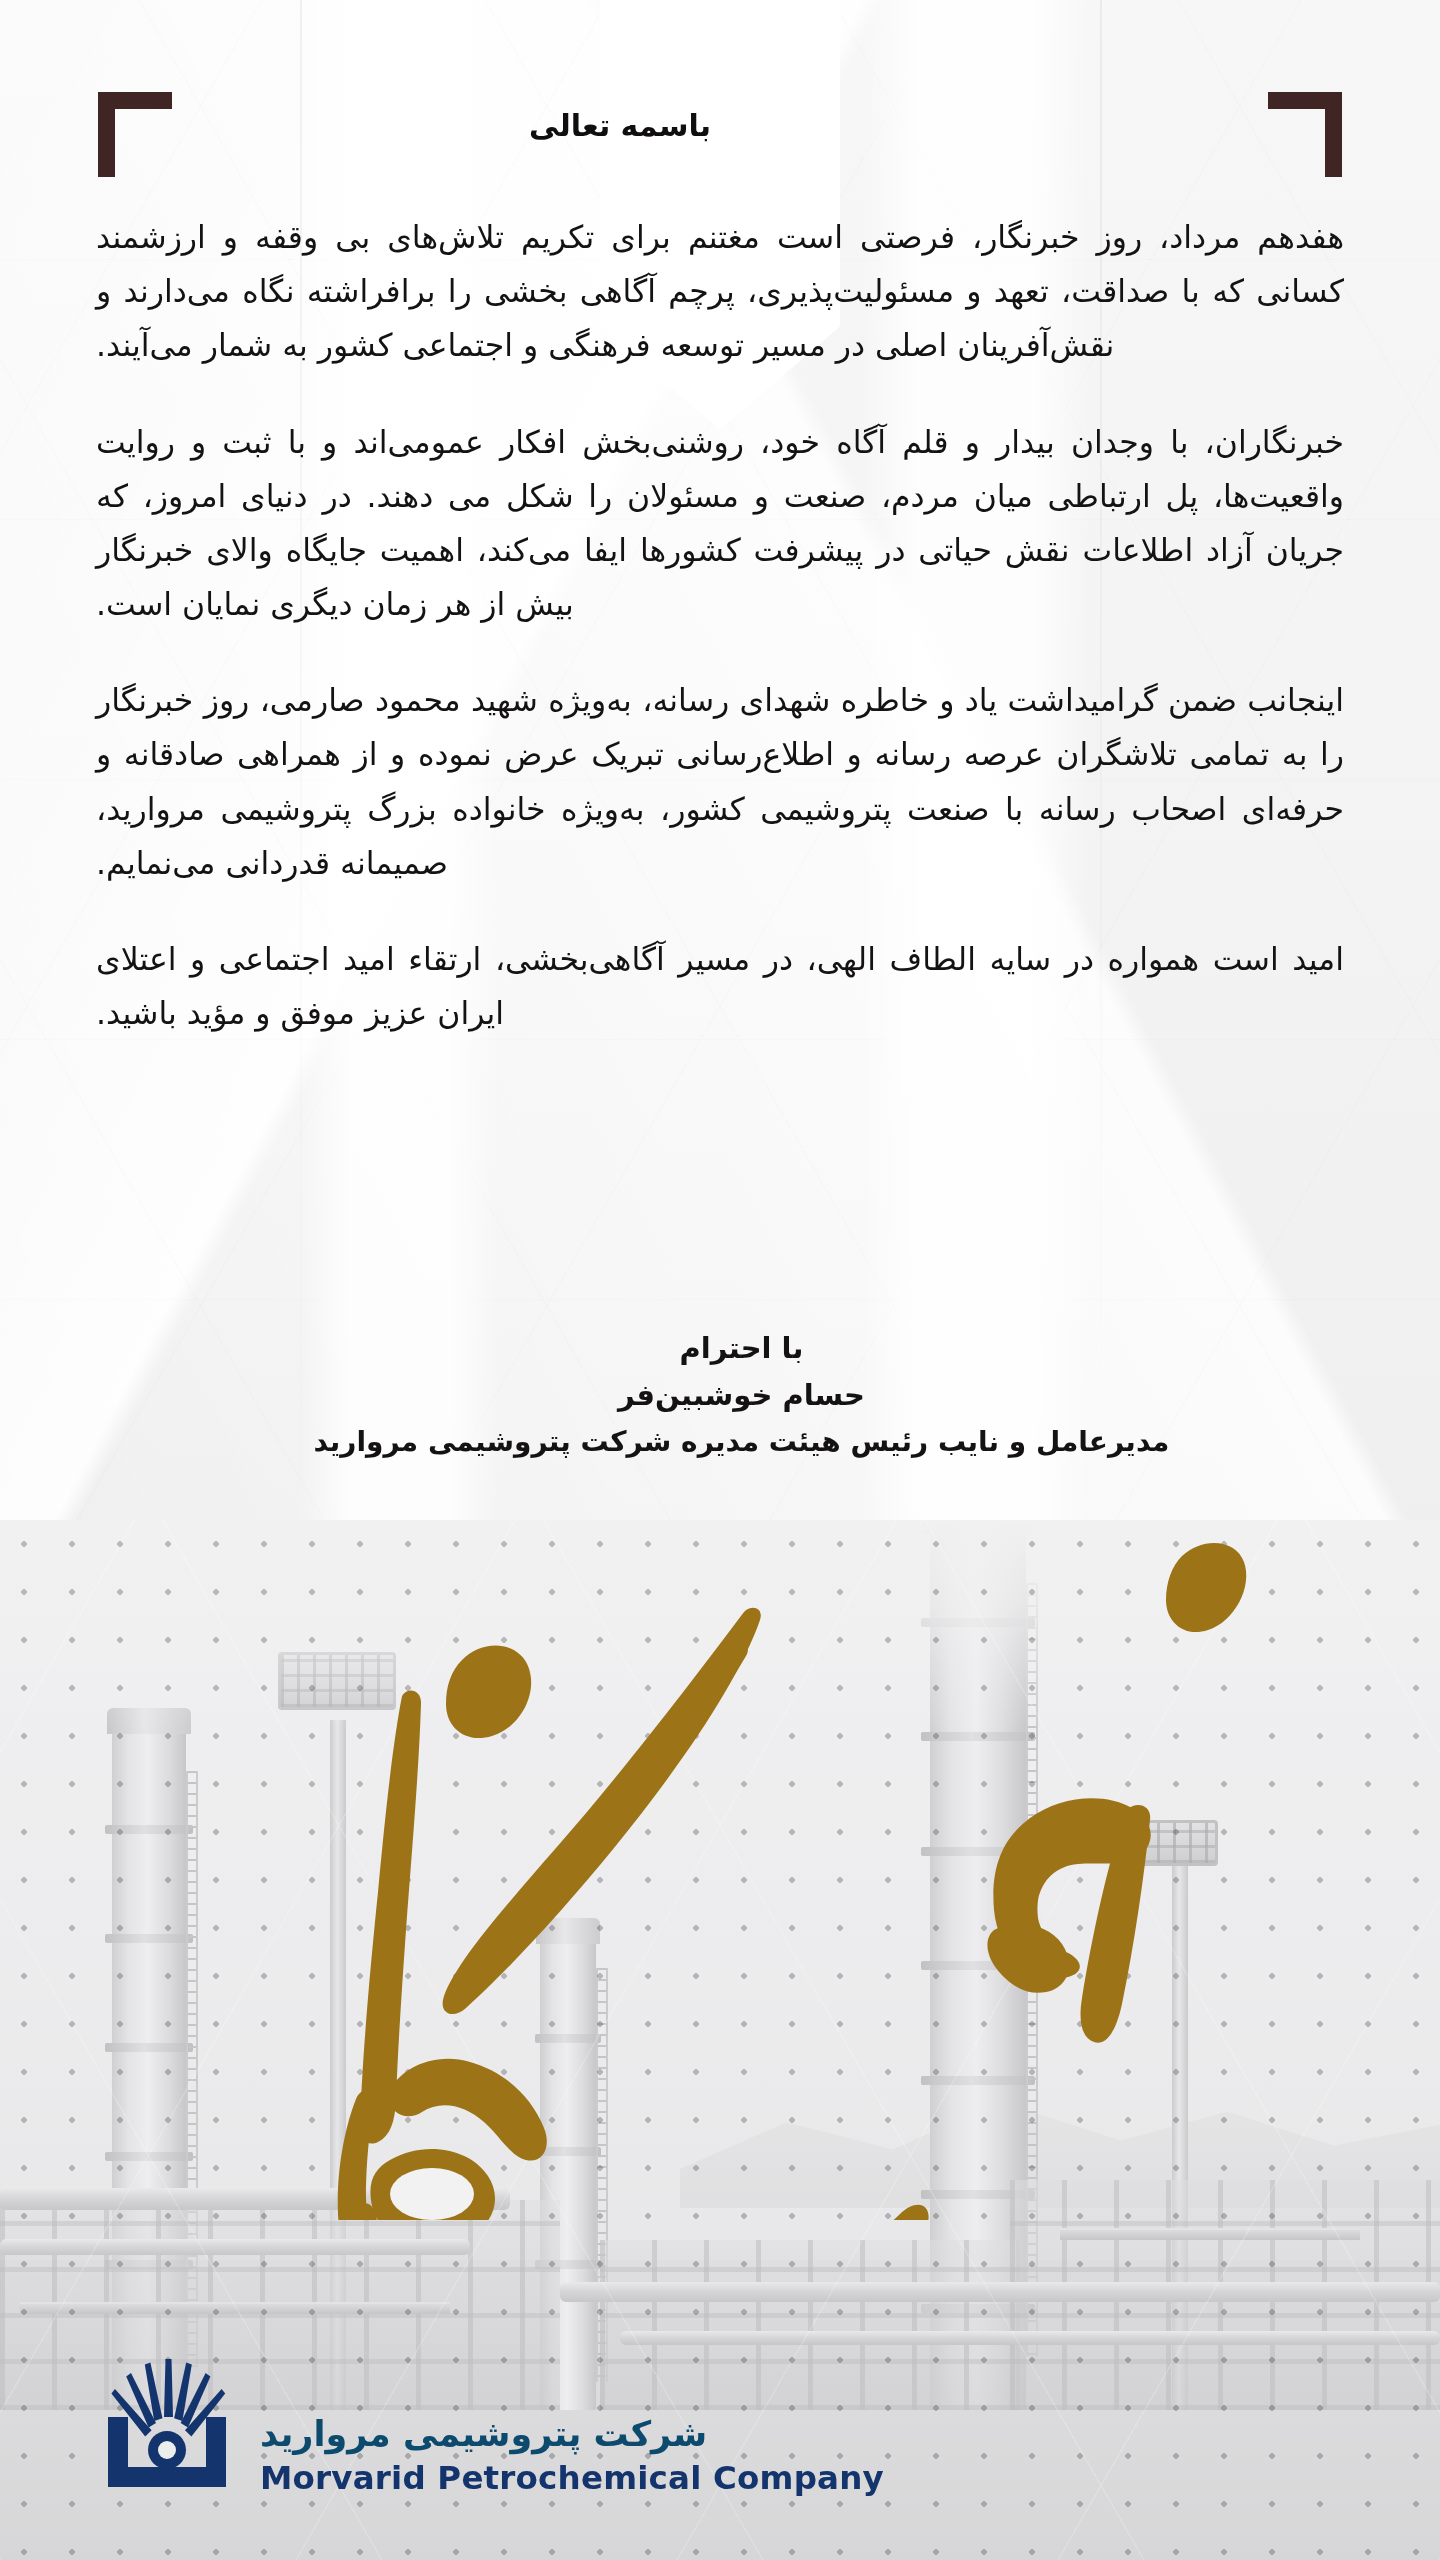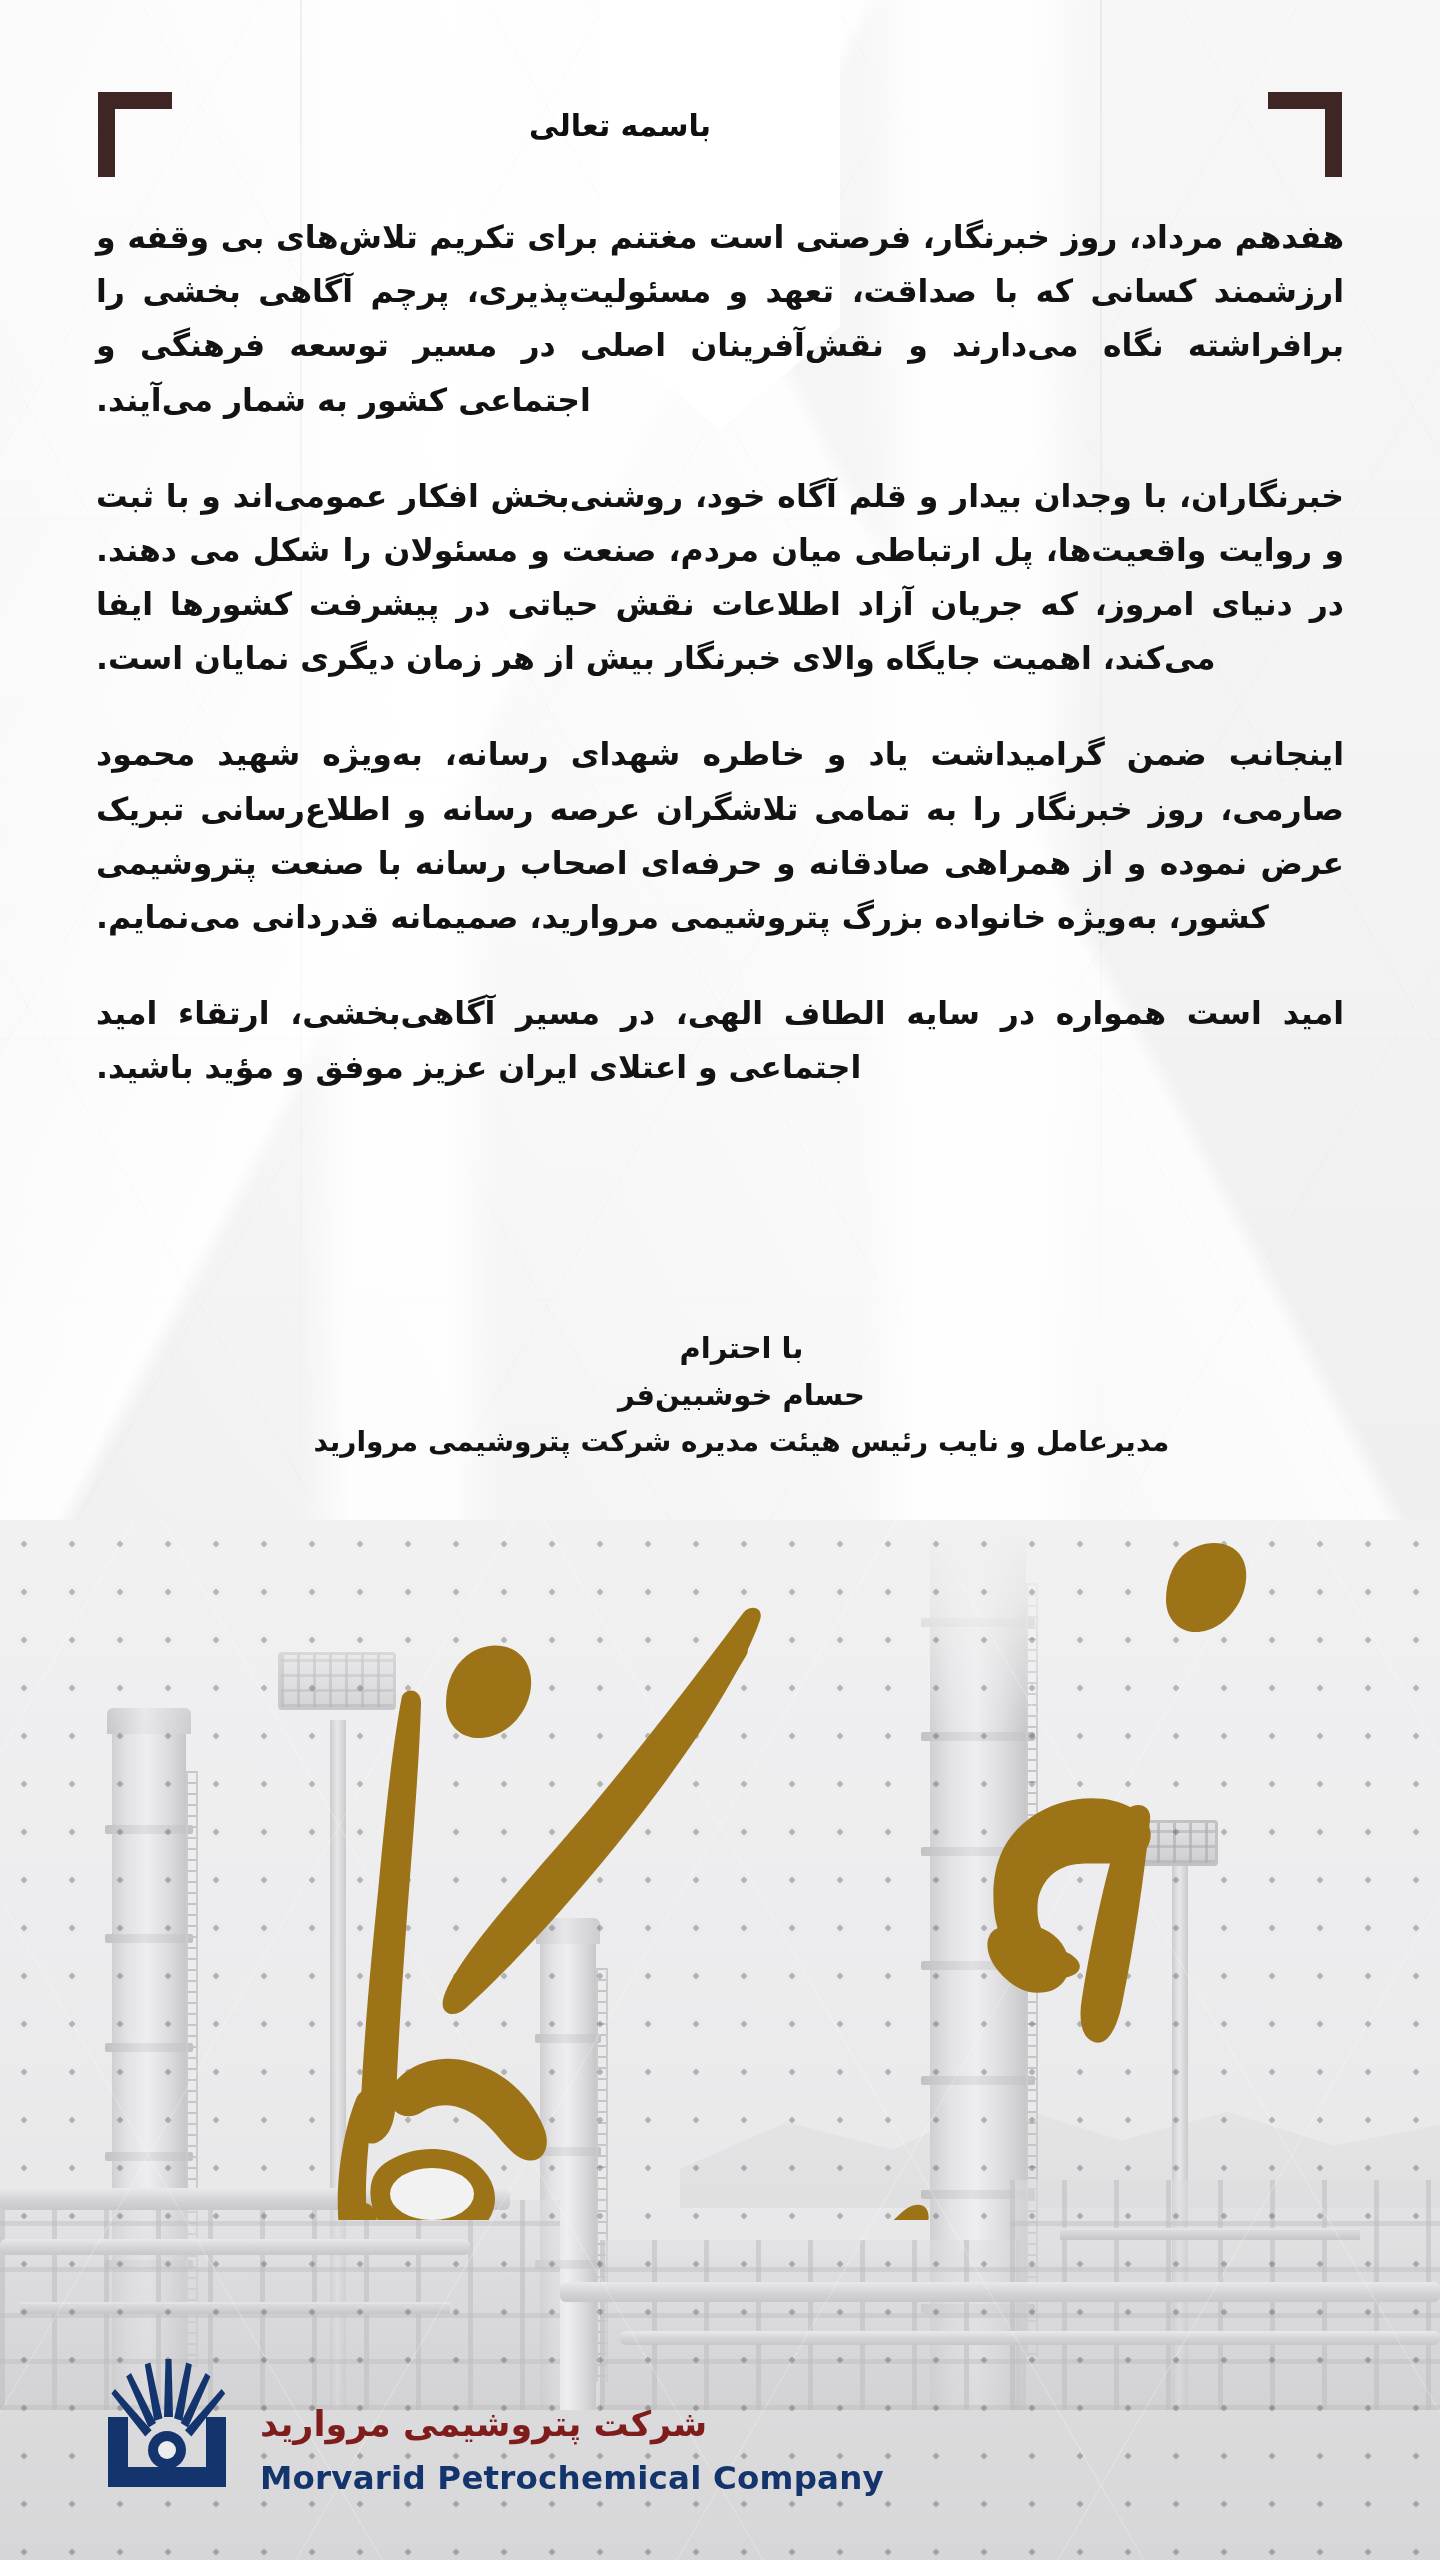--- a/index.html
+++ b/index.html
@@ -73,21 +73,21 @@
     letter-spacing:0px;
   }
 
   .letter-body{
     position:absolute;
     left:96px; top:210px;
     width:1248px;
   }
   .para{
     font-size:31.5px;
-    font-weight:700;
+    font-weight:400;
     color:#141212;
     line-height:1.72;
     text-align:justify;
     text-align-last:left;
     margin-bottom:42px;
     direction:rtl;
   }
   .para:last-child{ margin-bottom:0; }
 
   .signoff{
@@ -208,22 +208,22 @@
   
   .logo-lockup{
     position:absolute; left:92px; bottom:55px;
     display:flex; align-items:flex-end; gap:18px;
     z-index:30; direction:ltr;
   }
   .logo-mark{ width:150px; height:150px; flex:0 0 150px; }
   .logo-mark svg{ width:100%; height:100%; display:block; }
   .logo-text{ display:flex; flex-direction:column; align-items:flex-start; padding-bottom:8px; }
   .logo-fa{
-    font-size:35px; font-weight:700; color:#7f1d1d; direction:rtl;
-    letter-spacing:0px; line-height:1.2; margin-bottom:16px;
+    font-size:35px; font-weight:700; color:#0c4a6e; direction:rtl;
+    letter-spacing:0px; line-height:1.2; margin-bottom:6px;
   }
   .logo-en{
     font-size:32.5px; font-weight:700; color:#14346e;
     letter-spacing:.2px; line-height:1.1;
   }
 </style>
 </head>
 <body>
 
 <div id="poster">

